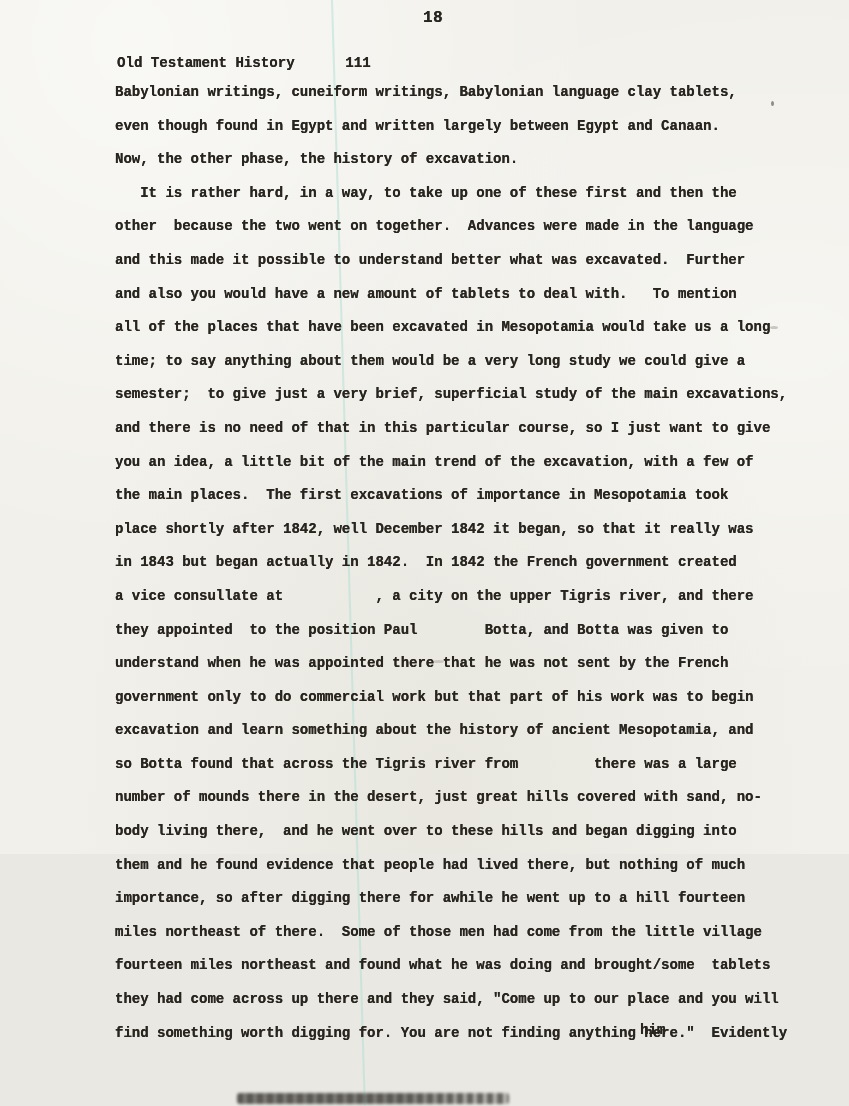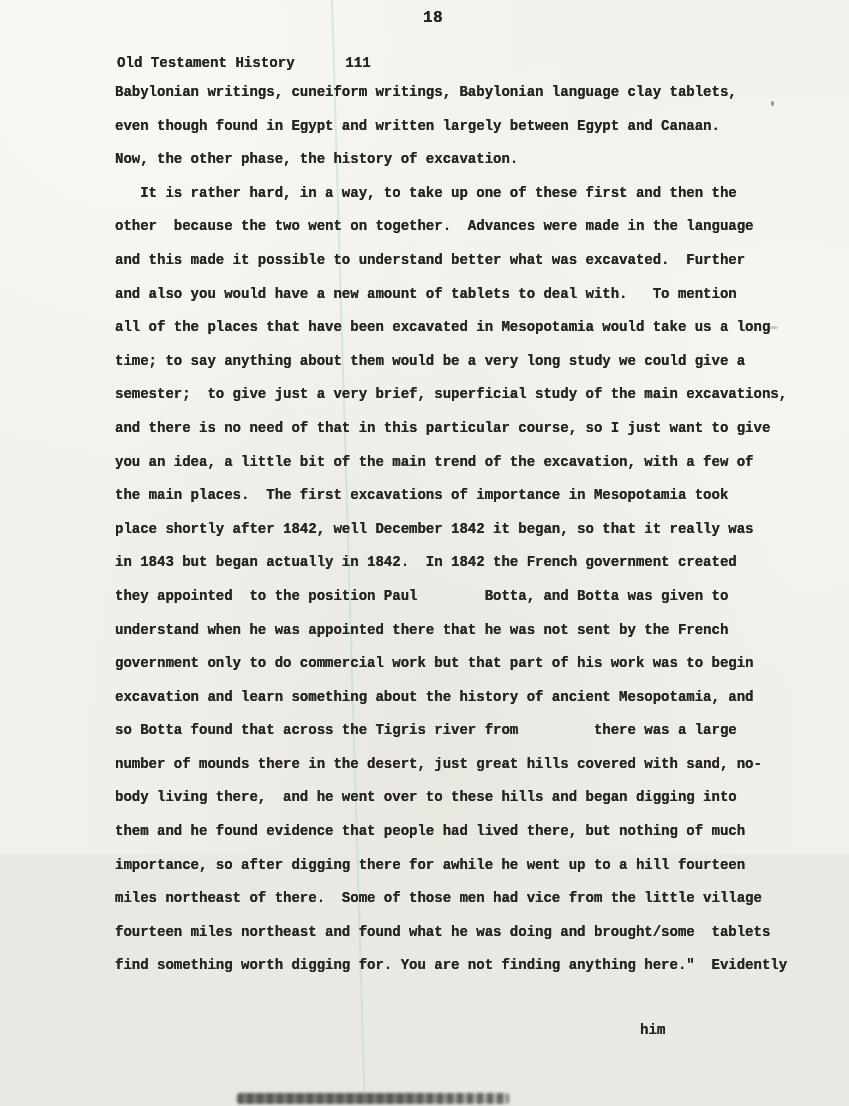--- a/index.html
+++ b/index.html
@@ -81,31 +81,33 @@
     <div class="tline typed">and this made it possible to understand better what was excavated.  Further</div>
     <div class="tline typed">and also you would have a new amount of tablets to deal with.   To mention</div>
     <div class="tline typed">all of the places that have been excavated in Mesopotamia would take us a long</div>
     <div class="tline typed">time; to say anything about them would be a very long study we could give a</div>
     <div class="tline typed">semester;  to give just a very brief, superficial study of the main excavations,</div>
     <div class="tline typed">and there is no need of that in this particular course, so I just want to give</div>
     <div class="tline typed">you an idea, a little bit of the main trend of the excavation, with a few of</div>
     <div class="tline typed">the main places.  The first excavations of importance in Mesopotamia took</div>
     <div class="tline typed">place shortly after 1842, well December 1842 it began, so that it really was</div>
     <div class="tline typed">in 1843 but began actually in 1842.  In 1842 the French government created</div>
+    <div class="tline typed">a vice consullate at           , a city on the upper Tigris river, and there</div>
     <div class="tline typed">they appointed  to the position Paul        Botta, and Botta was given to</div>
     <div class="tline typed">understand when he was appointed there that he was not sent by the French</div>
     <div class="tline typed">government only to do commercial work but that part of his work was to begin</div>
     <div class="tline typed">excavation and learn something about the history of ancient Mesopotamia, and</div>
     <div class="tline typed">so Botta found that across the Tigris river from         there was a large</div>
     <div class="tline typed">number of mounds there in the desert, just great hills covered with sand, no-</div>
     <div class="tline typed">body living there,  and he went over to these hills and began digging into</div>
     <div class="tline typed">them and he found evidence that people had lived there, but nothing of much</div>
     <div class="tline typed">importance, so after digging there for awhile he went up to a hill fourteen</div>
-    <div class="tline typed">miles northeast of there.  Some of those men had vice from the little village</div>
+    <div class="tline typed">miles northeast of there.  Some of those men had come from the little village</div>
     <div class="tline typed">fourteen miles northeast and found what he was doing and brought/some  tablets</div>
+    <div class="tline typed">they had come across up there and they said, "Come up to our place and you will</div>
     <div class="tline typed">find something worth digging for. You are not finding anything here."  Evidently</div>
   </div>
 
   <div class="insertion typed">him</div>
 
   <div class="bottom-smudge"></div>
 
   <div class="speck speck-1"></div>
   <div class="speck speck-2"></div>
   <div class="speck speck-3"></div>

